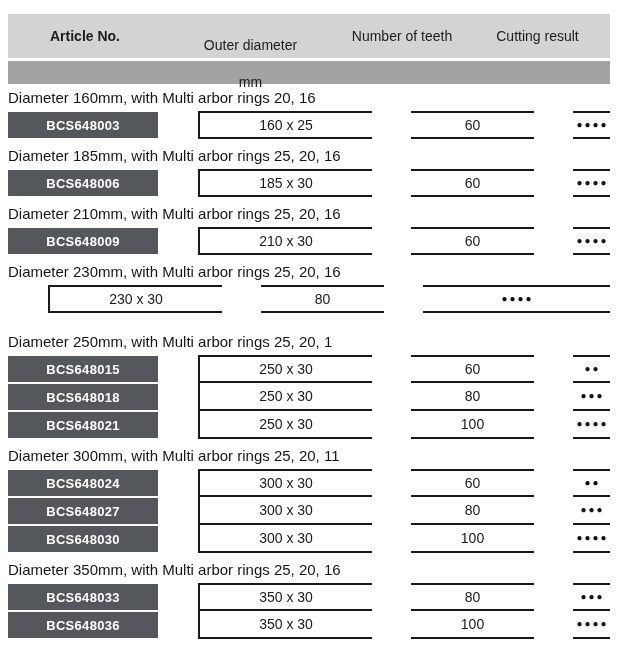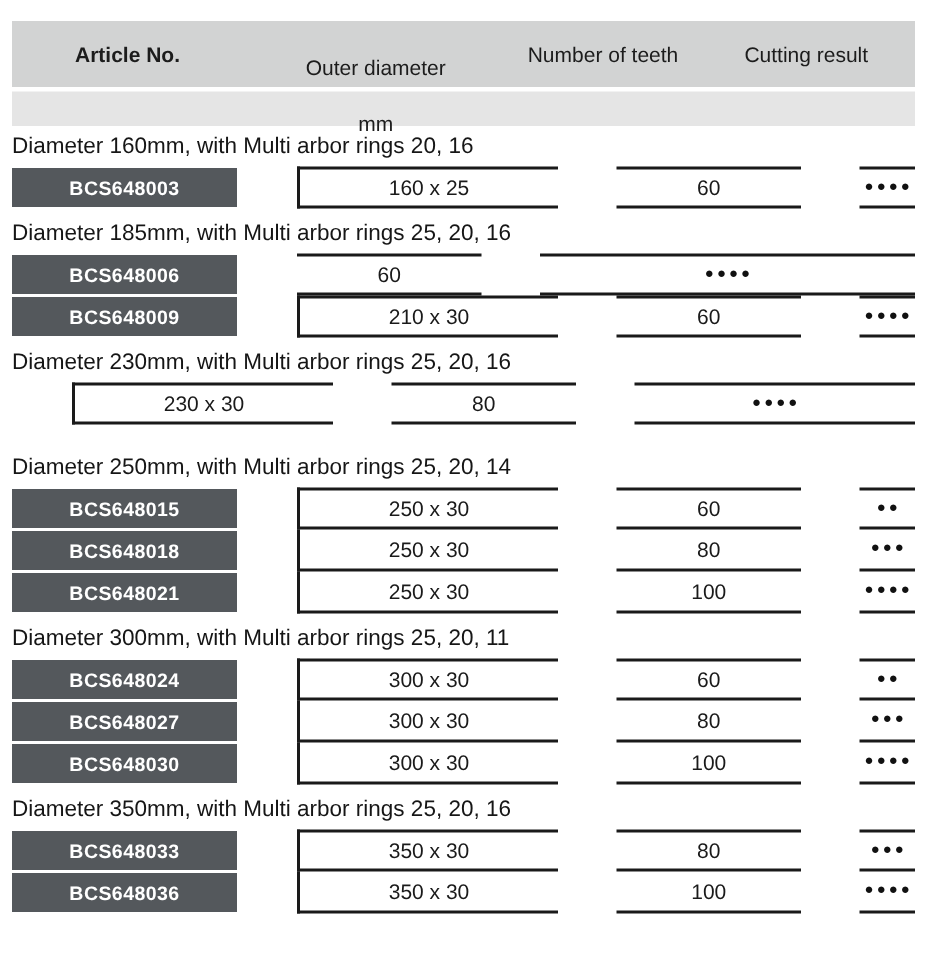--- a/index.html
+++ b/index.html
@@ -34,21 +34,21 @@
     color: #1c1c1c;
   }
   .h-article { width: 154px; font-weight: bold; }
   .h-od { width: 177px; margin-top: 18px; }
   .h-teeth { width: 126px; }
   .h-cut { flex: 1; }
 
   
   .subhead {
     height: 23px;
-    background: #e5e5e5;
+    background: #a3a3a3;
     display: flex;
     align-items: center;
   }
 
   
   .section-title {
     font-size: 15px;
     line-height: 17px;
     color: #161616;
     margin: 8px 0 5px 0;
@@ -128,29 +128,31 @@
             </div>
         </div>
       </div>
     </div>
 
     <div class="section">
       <div class="section-title">Diameter 185mm, with Multi arbor rings 25, 20, 16</div>
       <div class="row first">
         <div class="badge">BCS648006</div>
         <div class="cells">
-          <div class="cell teeth">60</div>
-          <div class="cell cut">
-              <span class="dots">●●●●</span>
-            </div>
-        </div>
-      </div>
-    </div>
-
-    <div class="section">
+          <div class="cell od">185 x 30</div>
+          <div class="cell teeth">60</div>
+          <div class="cell cut">
+              <span class="dots">●●●●</span>
+            </div>
+        </div>
+      </div>
+    </div>
+
+    <div class="section">
+      <div class="section-title">Diameter 210mm, with Multi arbor rings 25, 20, 16</div>
       <div class="row first">
         <div class="badge">BCS648009</div>
         <div class="cells">
           <div class="cell od">210 x 30</div>
           <div class="cell teeth">60</div>
           <div class="cell cut">
               <span class="dots">●●●●</span>
             </div>
         </div>
       </div>
@@ -163,21 +165,21 @@
           <div class="cell od">230 x 30</div>
           <div class="cell teeth">80</div>
           <div class="cell cut">
               <span class="dots">●●●●</span>
             </div>
         </div>
       </div>
     </div>
 
     <div class="section big-gap">
-      <div class="section-title">Diameter 250mm, with Multi arbor rings 25, 20, 14</div>
+      <div class="section-title">Diameter 250mm, with Multi arbor rings 25, 20, 1</div>
       <div class="row first">
         <div class="badge">BCS648015</div>
         <div class="cells">
           <div class="cell od">250 x 30</div>
           <div class="cell teeth">60</div>
           <div class="cell cut">
               <span class="dots">●●</span>
             </div>
         </div>
       </div>

